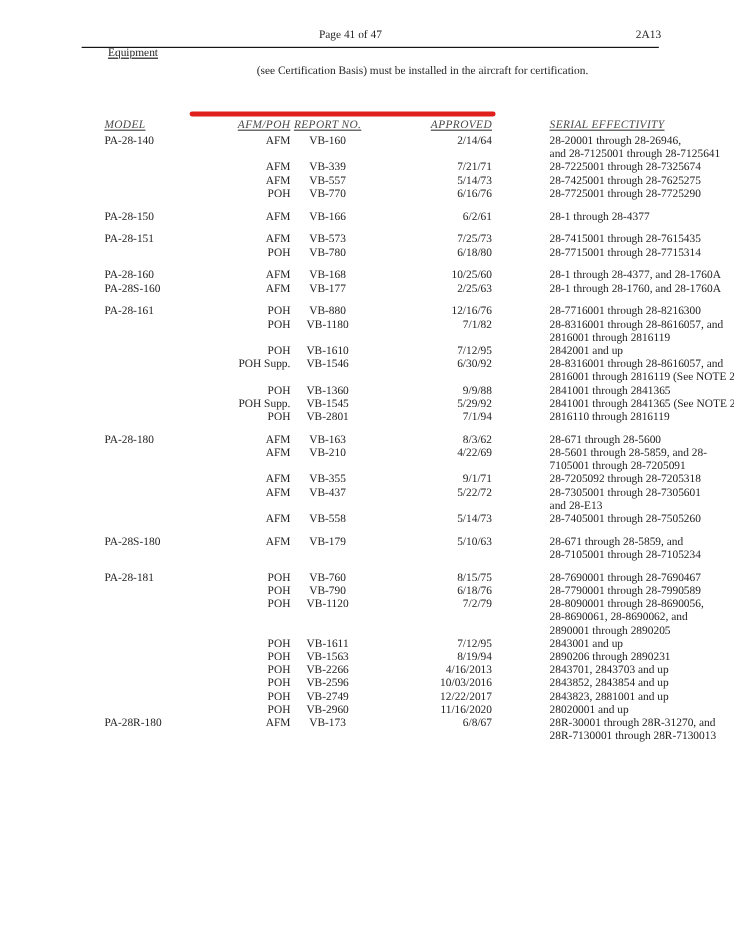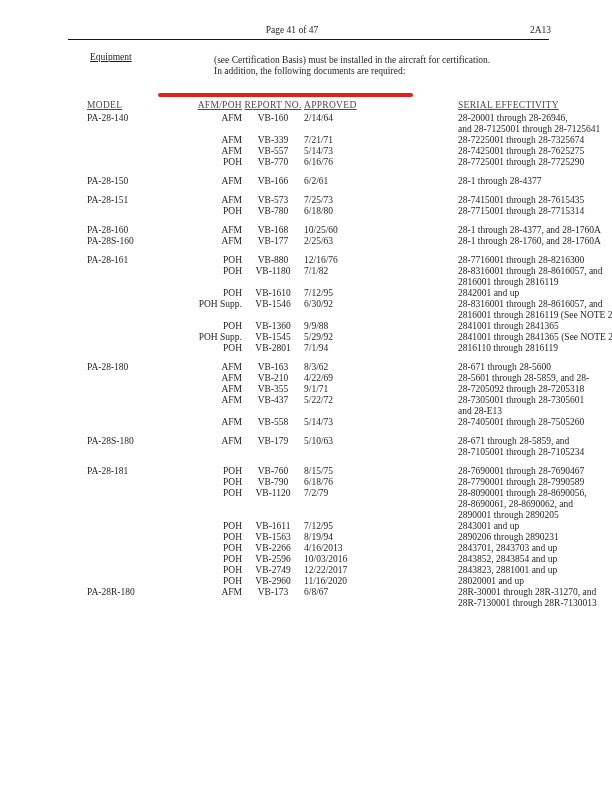--- a/index.html
+++ b/index.html
@@ -18,21 +18,21 @@
   }
   .doccode{
     position:absolute;top:25px;right:61px;
     font-size:9.5px;
   }
   .topline{
     position:absolute;top:39px;left:68px;width:481px;
     border-top:1.6px solid #151515;
   }
   .equip{
-    position:absolute;top:52px;left:90px;
+    position:absolute;top:40px;left:90px;
     font-size:9.5px;text-decoration:underline;
   }
   .para{
     position:absolute;top:55px;left:214px;width:345px;
     font-size:9.5px;line-height:11px;
   }
   .redline{
     position:absolute;top:93px;left:158px;width:255px;height:4.2px;
     background:#e0201d;border-radius:2px;
   }
@@ -42,44 +42,44 @@
   }
   .row{
     display:grid;
     grid-template-columns:74px 100px 62px 106px 139px;
     height:11px;line-height:11px;
   }
   .c{white-space:nowrap;overflow:visible;}
   .c.model{text-align:left;padding-left:19px;}
   .c.doc{text-align:right;}
   .c.report{text-align:center;}
-  .c.approved{text-align:left;}
+  .c.approved{text-align:right;}
   .c.serial{text-align:left;padding-left:1px;margin-left:47px;}
   .thead{margin-bottom:1.5px;}
   .thead .c{
+    font-style:italic;
     text-decoration:underline;
     color:#4a4a4a;
     letter-spacing:0.3px;
   }
   .group{margin-bottom:8px;}
 </style>
 </head>
 <body>
 
 <div class="page">
 
   <div class="pageno">Page 41 of 47</div>
   <div class="doccode">2A13</div>
   <div class="topline"></div>
 
   <div class="equip">Equipment</div>
 
   <div class="para">
     <div>(see Certification Basis) must be installed in the aircraft for certification.</div>
-    <div>In addition, the following documents are required:</div>
   </div>
 
   <div class="redline" style="background: rgb(224, 32, 29);"></div>
 
   <div class="tbl">
     <div class="row thead">
       <div class="c model">MODEL</div>
       <div class="c doc">AFM/POH</div>
       <div class="c report">REPORT NO.</div>
       <div class="c approved">APPROVED</div>
@@ -239,20 +239,27 @@
           </div>
           <div class="row">
             <div class="c model"></div>
             <div class="c doc">AFM</div>
             <div class="c report">VB-210</div>
             <div class="c approved">4/22/69</div>
             <div class="c serial">28-5601 through 28-5859, and 28-</div>
           </div>
           <div class="row">
             <div class="c model"></div>
+            <div class="c doc"></div>
+            <div class="c report"></div>
+            <div class="c approved"></div>
+            <div class="c serial">7105001 through 28-7205091</div>
+          </div>
+          <div class="row">
+            <div class="c model"></div>
             <div class="c doc">AFM</div>
             <div class="c report">VB-355</div>
             <div class="c approved">9/1/71</div>
             <div class="c serial">28-7205092 through 28-7205318</div>
           </div>
           <div class="row">
             <div class="c model"></div>
             <div class="c doc">AFM</div>
             <div class="c report">VB-437</div>
             <div class="c approved">5/22/72</div>

